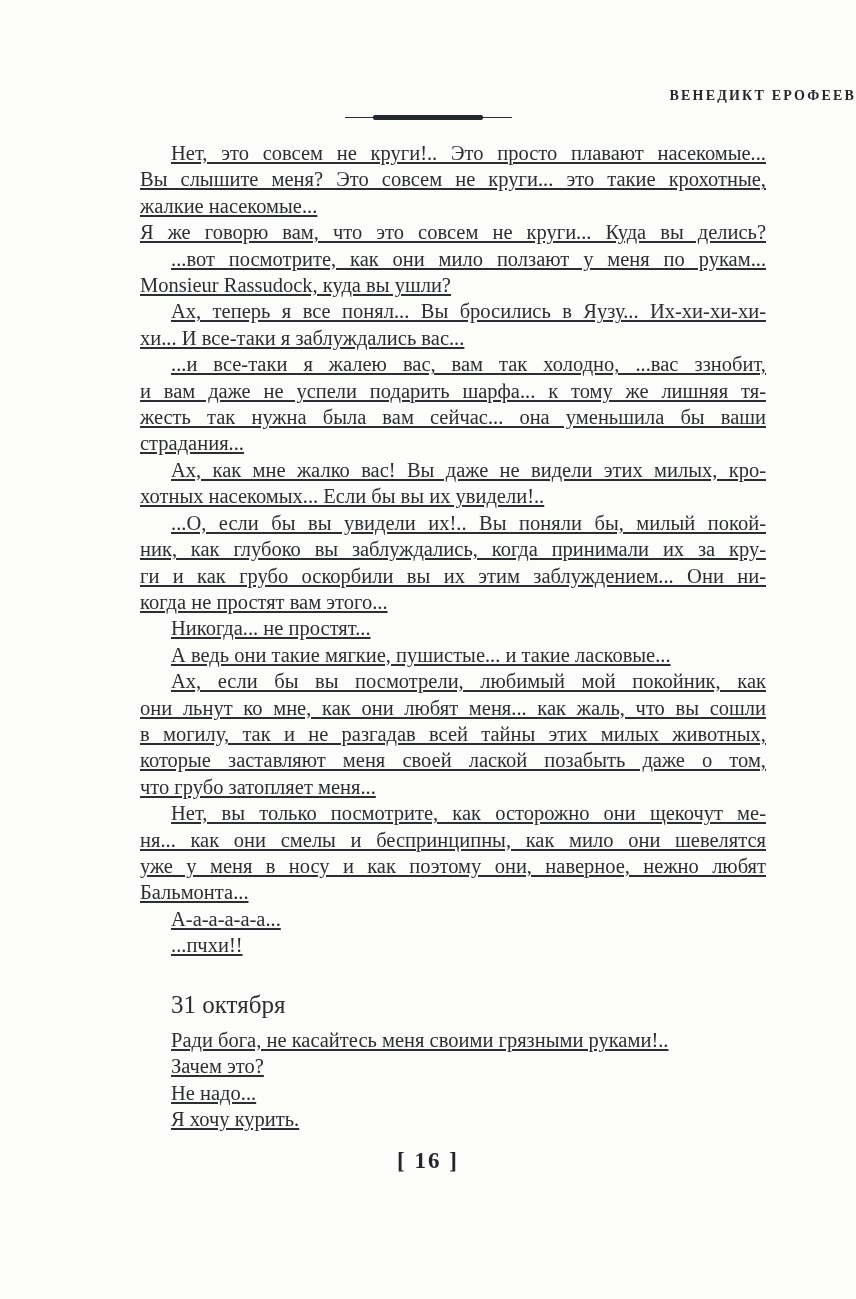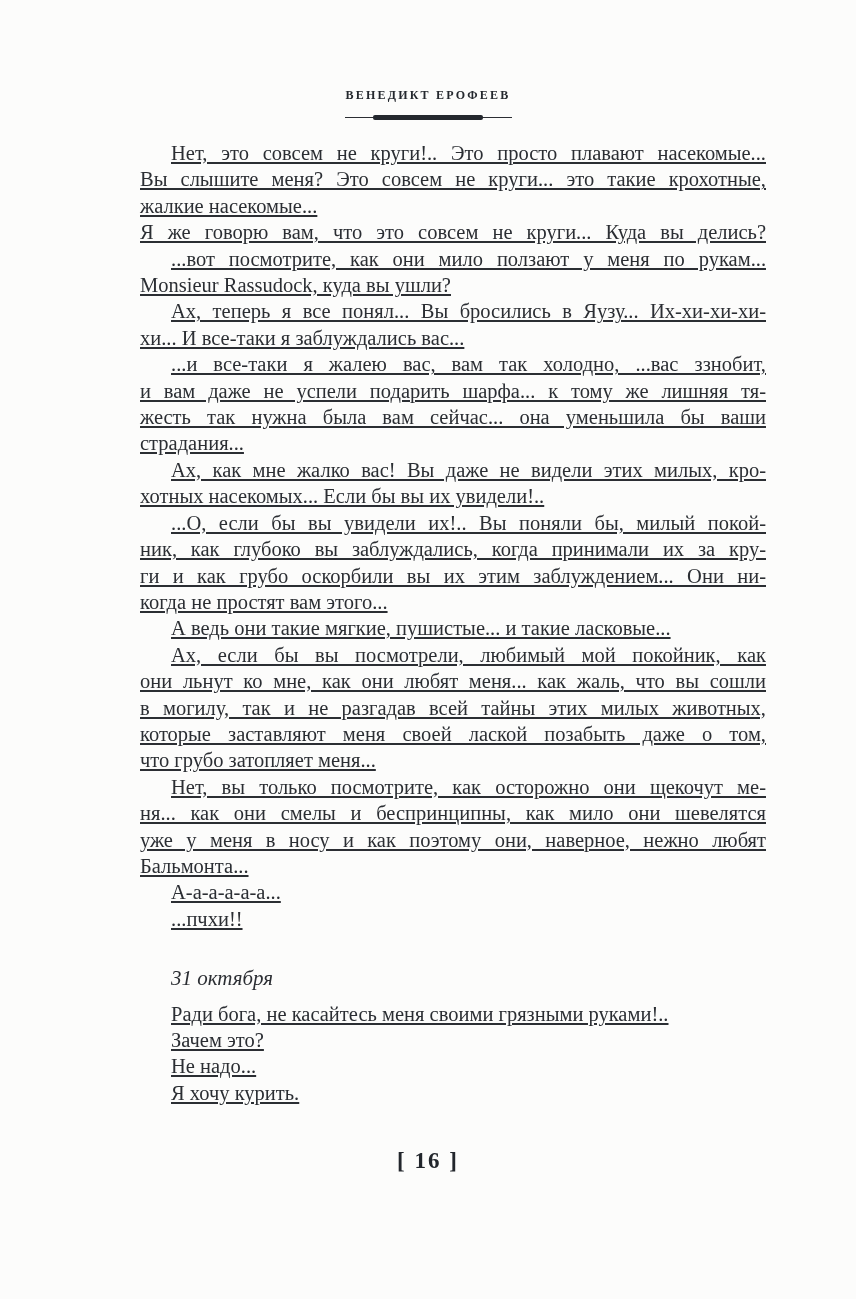--- a/index.html
+++ b/index.html
@@ -13,23 +13,23 @@
     height: 1299px;
     margin: 0 auto;
     background: #fcfcfb;
     color: #2b2e33;
     font-family: "Liberation Serif", "DejaVu Serif", serif;
     overflow: hidden;
     box-sizing: border-box;
   }
   .running-header {
     padding-top: 86px;
-    text-align: center;
+    text-align: right;
     font-weight: bold;
-    font-size: 12px;
+    font-size: 14px;
     letter-spacing: 2.2px;
     line-height: 19px;
     color: #24282e;
   }
   .header-rule {
     position: relative;
     width: 167px;
     height: 1px;
     margin: 12px auto 0 auto;
     background: #2b2e33;
@@ -61,24 +61,23 @@
   .line.just {
     text-align: justify;
     text-align-last: justify;
   }
   .line.first {
     text-indent: 31px;
   }
   .date-heading {
     margin-top: 33px;
     margin-bottom: 9px;
-    font-style: italic;
     text-indent: 31px;
     line-height: 26.4px;
-    font-size: 21px;
+    font-size: 25px;
   }
   .page-footer {
     position: absolute;
     top: 1148px;
     left: 0;
     width: 100%;
     text-align: center;
     font-weight: bold;
     font-size: 23px;
     letter-spacing: 2px;
@@ -121,20 +120,23 @@
         <div class="line first just">Ах, как мне жалко вас! Вы даже не видели этих милых, кро-</div>
         <div class="line">хотных насекомых... Если бы вы их увидели!..</div>
       </div>
       <div class="paragraph">
         <div class="line first just">...О, если бы вы увидели их!.. Вы поняли бы, милый покой-</div>
         <div class="line just">ник, как глубоко вы заблуждались, когда принимали их за кру-</div>
         <div class="line just">ги и как грубо оскорбили вы их этим заблуждением... Они ни-</div>
         <div class="line">когда не простят вам этого...</div>
       </div>
       <div class="paragraph">
+        <div class="line first">Никогда... не простят...</div>
+      </div>
+      <div class="paragraph">
         <div class="line first">А ведь они такие мягкие, пушистые... и такие ласковые...</div>
       </div>
       <div class="paragraph">
         <div class="line first just">Ах, если бы вы посмотрели, любимый мой покойник, как</div>
         <div class="line just">они льнут ко мне, как они любят меня... как жаль, что вы сошли</div>
         <div class="line just">в могилу, так и не разгадав всей тайны этих милых животных,</div>
         <div class="line just">которые заставляют меня своей лаской позабыть даже о том,</div>
         <div class="line">что грубо затопляет меня...</div>
       </div>
       <div class="paragraph">

